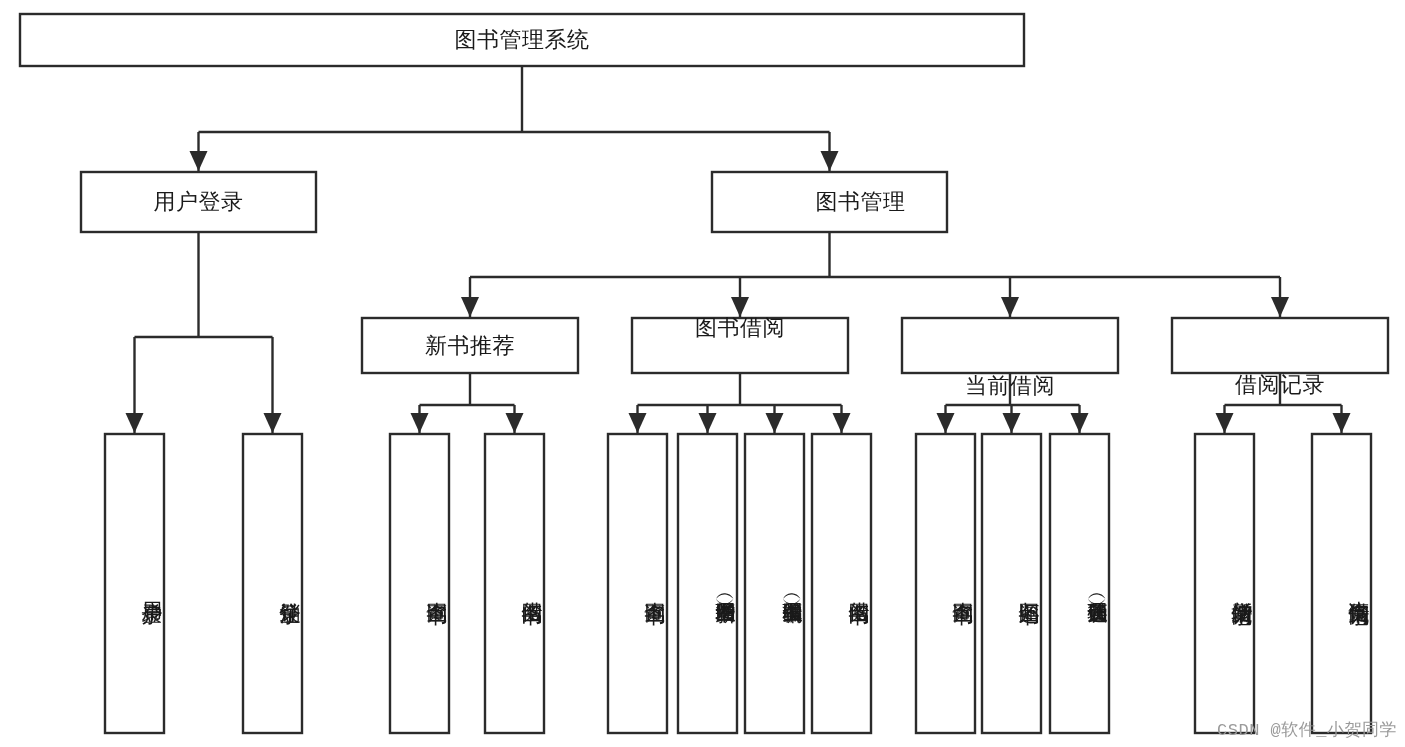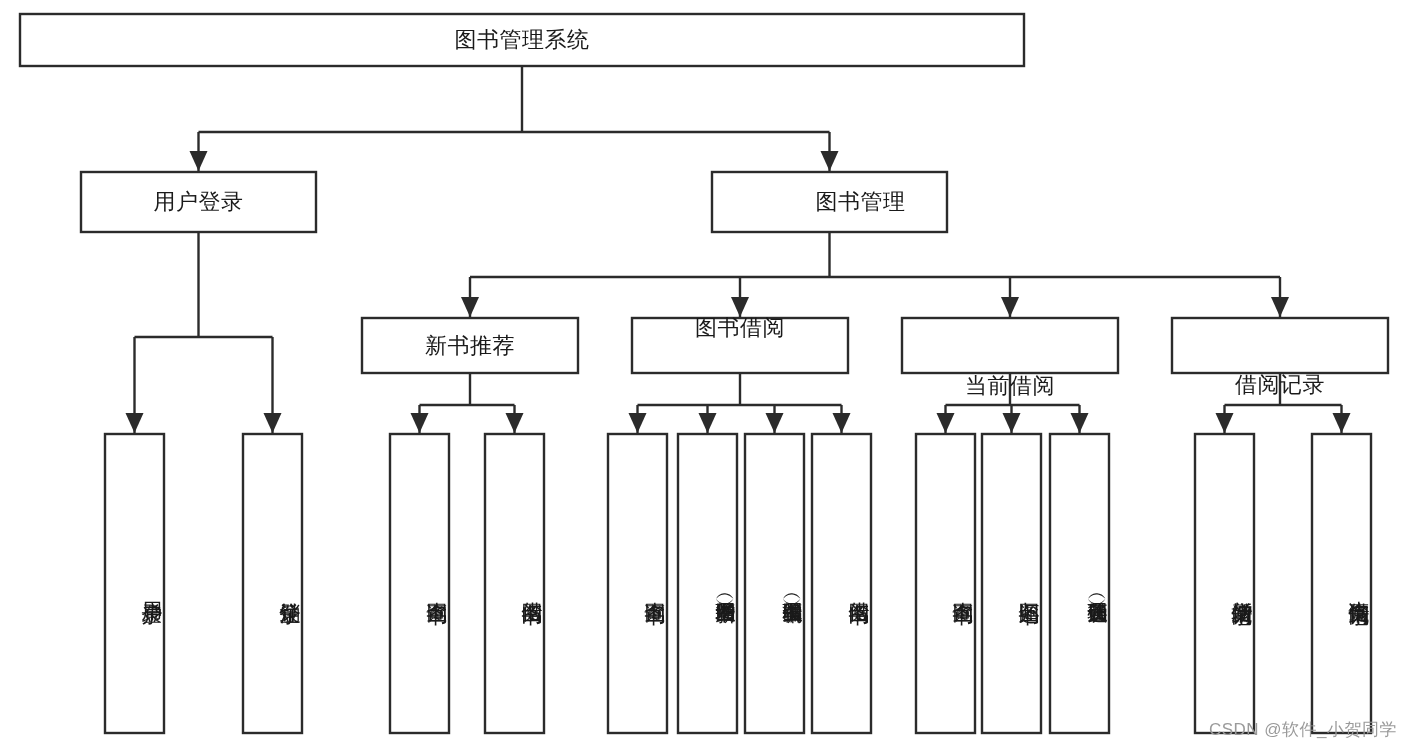--- a/index.html
+++ b/index.html
@@ -69,21 +69,21 @@
   .node-label.vertical.tall-text {
     font-size: 20px;
     letter-spacing: 0px;
   }
   #watermark {
     position: absolute;
     right: 8px;
     bottom: 6px;
     font-size: 17px;
     color: #9a9a9a;
-    font-family: Liberation Sans, sans-serif;
+    font-family: Liberation Mono, monospace;
     letter-spacing: 0.5px;
     white-space: nowrap;
     margin-left: 36px;
   }
 </style>
 </head>
 <body>
 
 <div id="diagram-root">
   <svg class="diagram-svg" id="diagram-svg" viewBox="0 0 1405 747" xmlns="http://www.w3.org/2000/svg">

